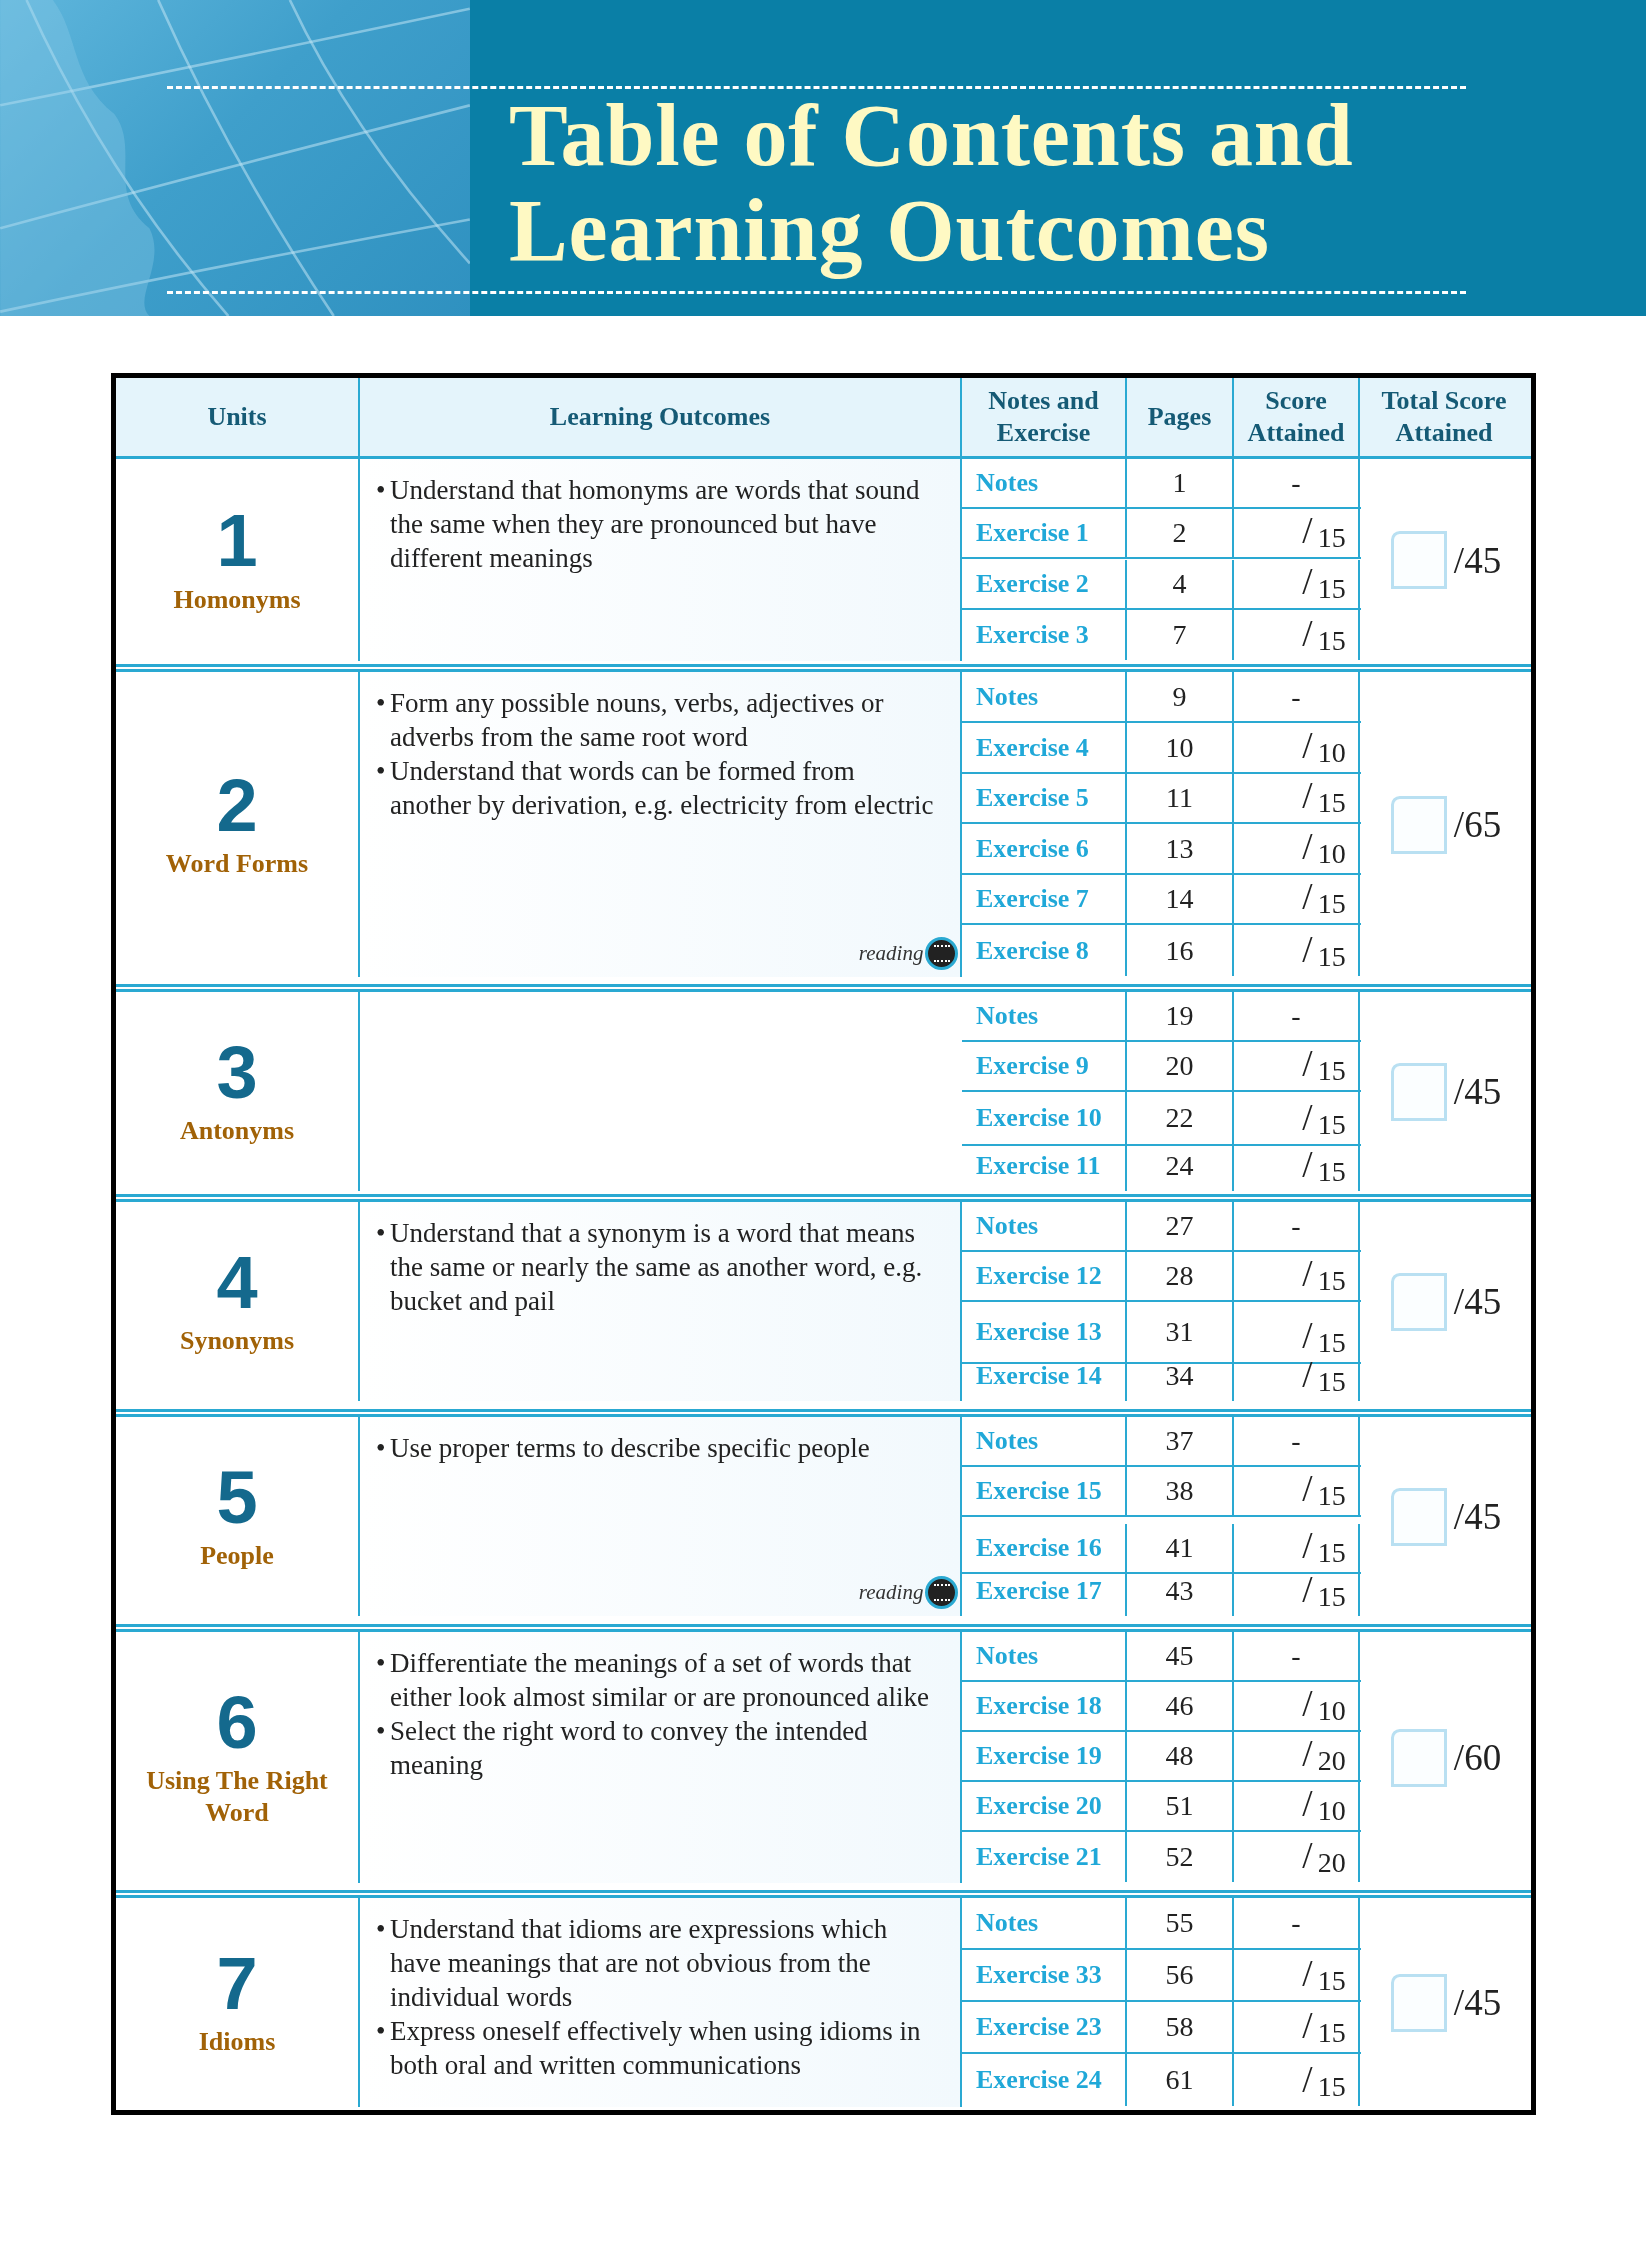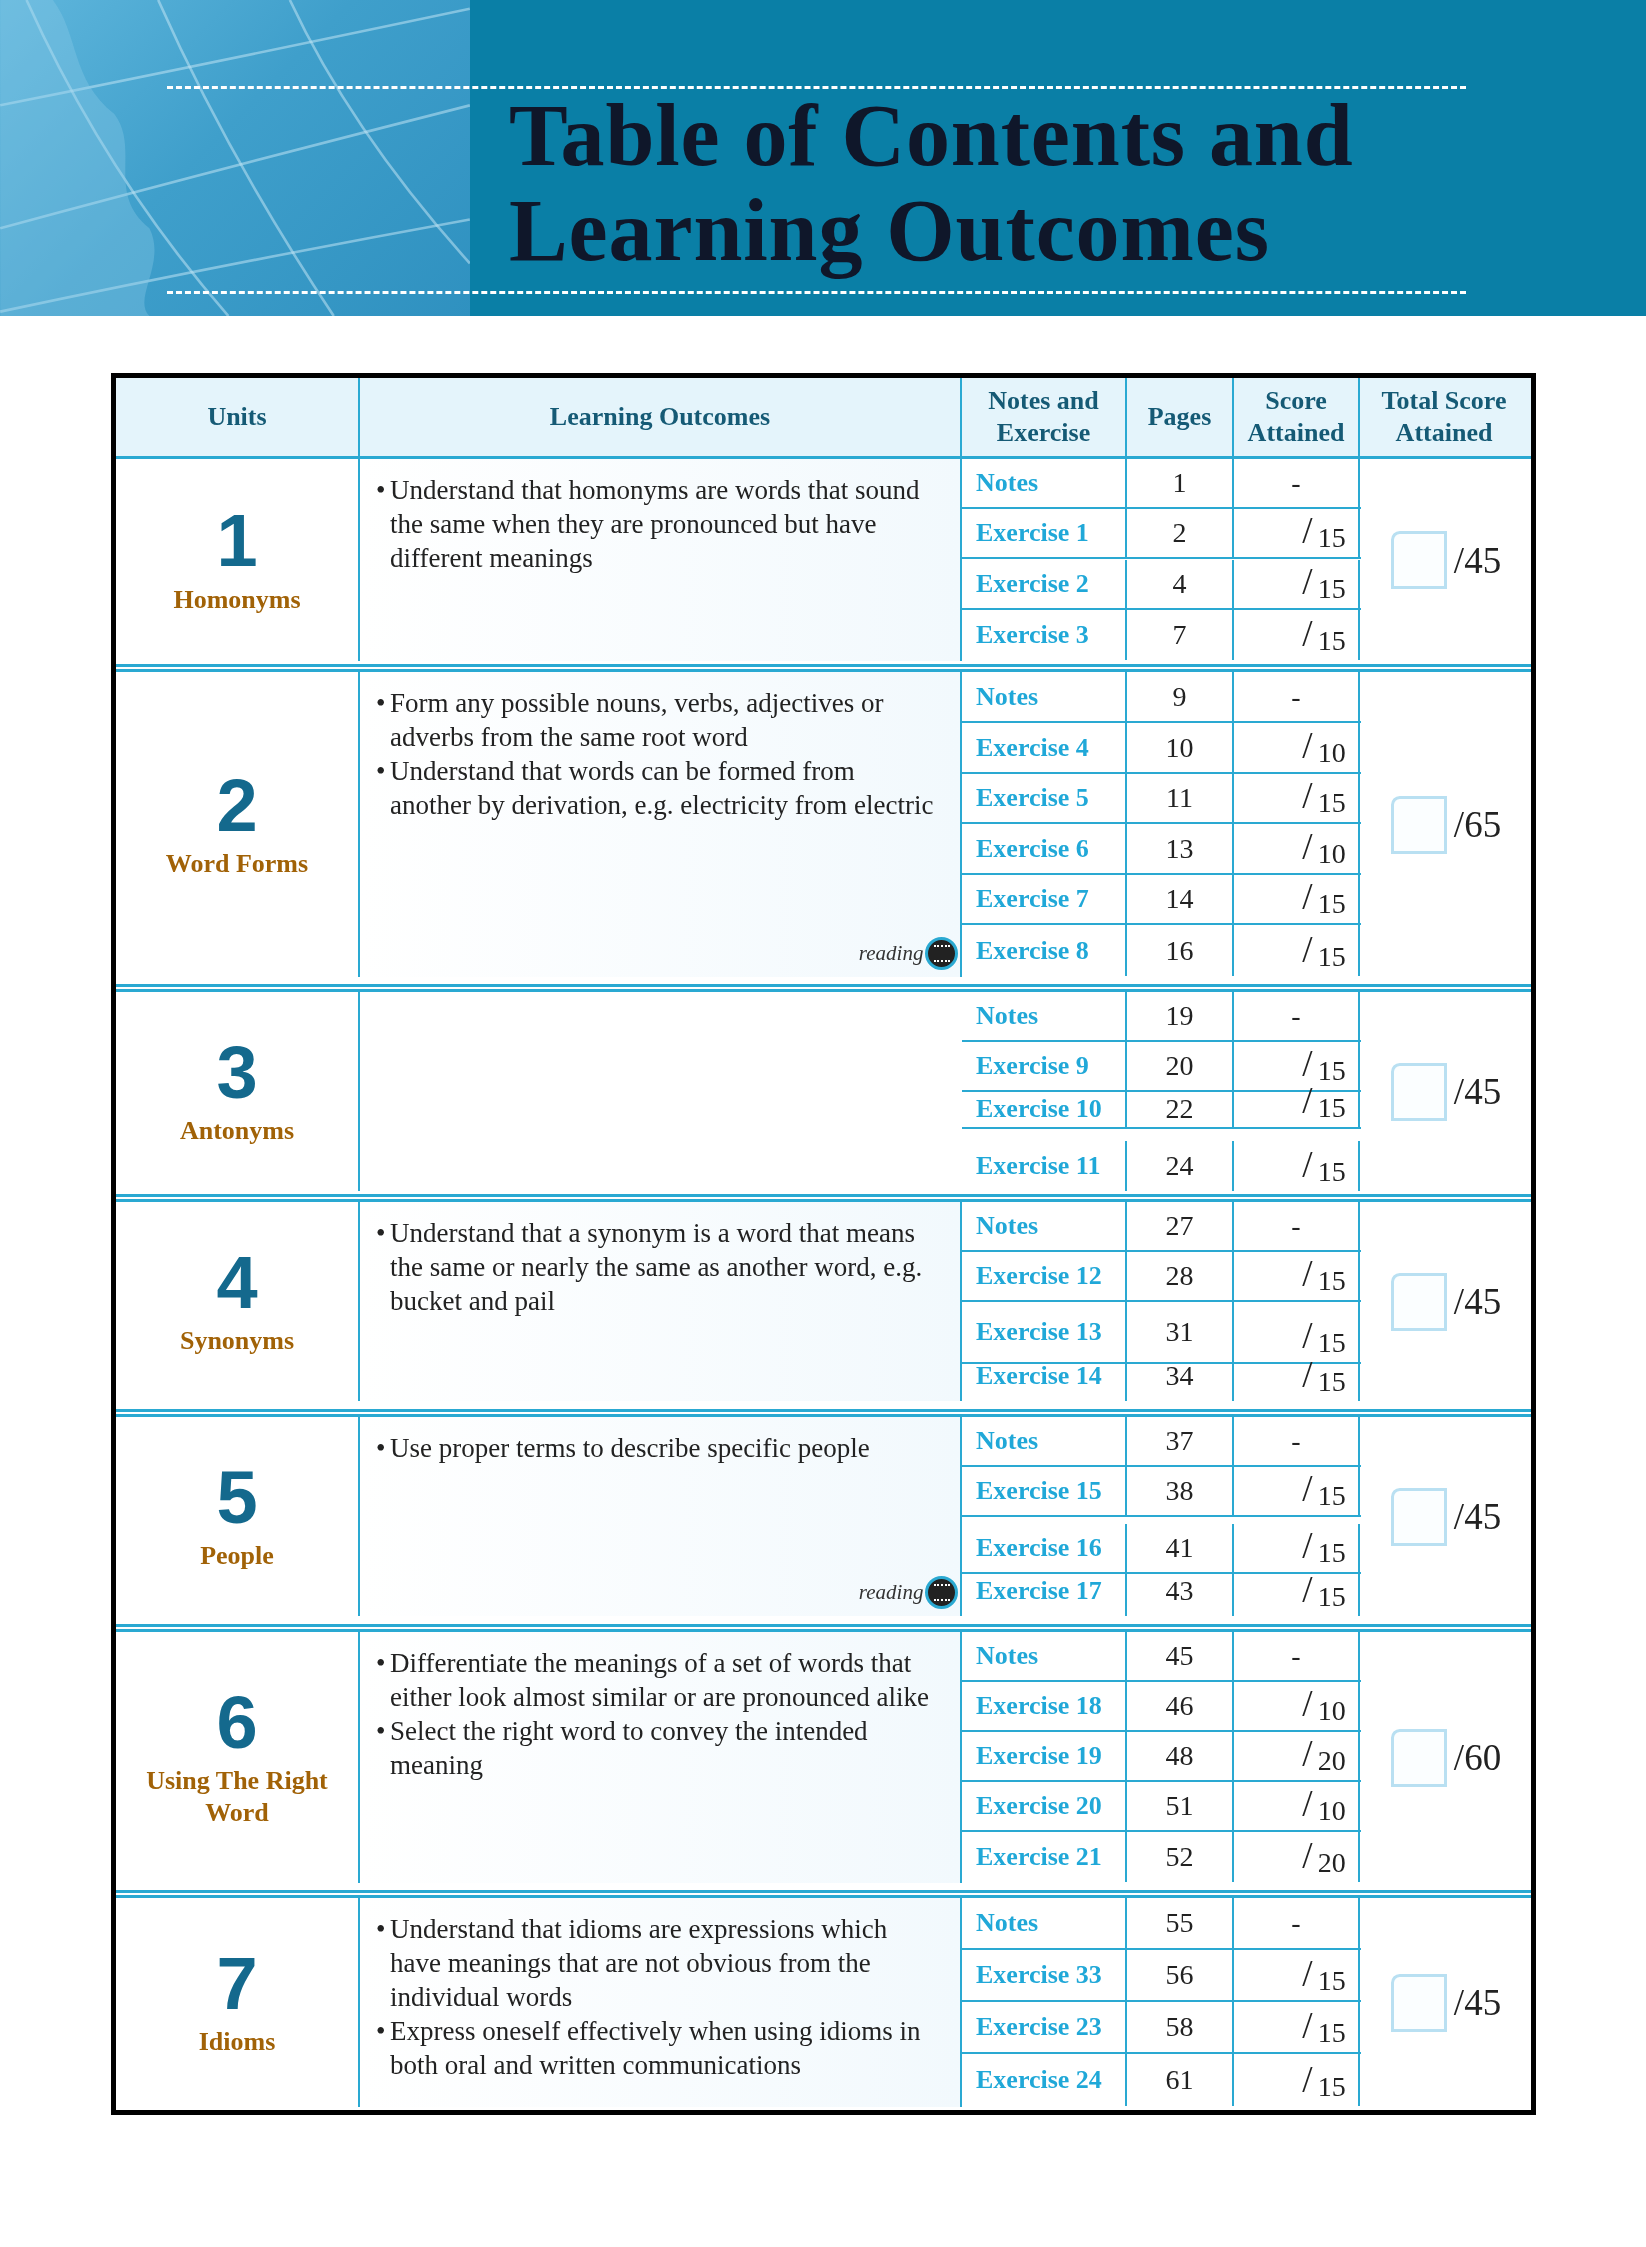--- a/index.html
+++ b/index.html
@@ -4,21 +4,21 @@
 <style>
   html, body { margin:0; padding:0; }
   body { width:1647px; height:2247px; background:#ffffff; position:relative; overflow:hidden;
          font-family:"Liberation Serif","DejaVu Serif",serif; }
   .banner { position:absolute; left:0; top:0; width:1647px; height:316px; background:#0a7fa6; overflow:hidden; }
   .globe { position:absolute; left:0; top:0; width:470px; height:316px;
            background: linear-gradient(135deg,#5fb6dc 0%,#3f9fcb 45%,#2f91c0 100%); }
   .globe svg { position:absolute; left:0; top:0; }
   .teal { position:absolute; left:470px; top:0; right:0; height:316px; background:#0a7fa6; }
   .dash { position:absolute; left:167px; width:1299px; height:0; border-top:3.5px dashed #ffffff; }
-  .title { position:absolute; left:509px; top:88px; color:#0f172a; font-weight:bold;
+  .title { position:absolute; left:509px; top:88px; color:#fef9c3; font-weight:bold;
            font-size:88px; line-height:95px; letter-spacing:0.9px; }
   .title div { white-space:nowrap; }
 
   .tbl { position:absolute; left:111px; top:373px; width:1425px; height:1742px;
          border:5px solid #000000; box-sizing:border-box; background:#ffffff; }
   .hdr { position:absolute; left:0; top:0; right:0; height:78px; background:#e4f4fb;
          border-bottom:3.5px solid #2aa9d2; }
   .hcell { position:absolute; top:0; height:78px; display:flex; align-items:center; justify-content:center;
            text-align:center; color:#155a75; font-weight:bold; font-size:26px; line-height:32px;
            border-right:2.6px solid #2aa9d2; box-sizing:border-box; }
@@ -223,21 +223,21 @@
           </div>
         </div>
         <div class="row" style="top: 50px; height: 50px;">
           <div class="c-ex">Exercise 9</div>
           <div class="c-pg">20</div>
           <div class="c-sc">
             <span class="sl">/</span>
             <span>15</span>
           </div>
         </div>
-        <div class="row" style="top: 99px; height: 38px; padding-left: 24px;">
+        <div class="row" style="top: 99px; height: 55px; padding-left: 24px;">
           <div class="c-ex">Exercise 10</div>
           <div class="c-pg">22</div>
           <div class="c-sc">
             <span class="sl">/</span>
             <span>15</span>
           </div>
         </div>
         <div class="row" style="top: 149px; height: 50px;">
           <div class="c-ex">Exercise 11</div>
           <div class="c-pg">24</div>

